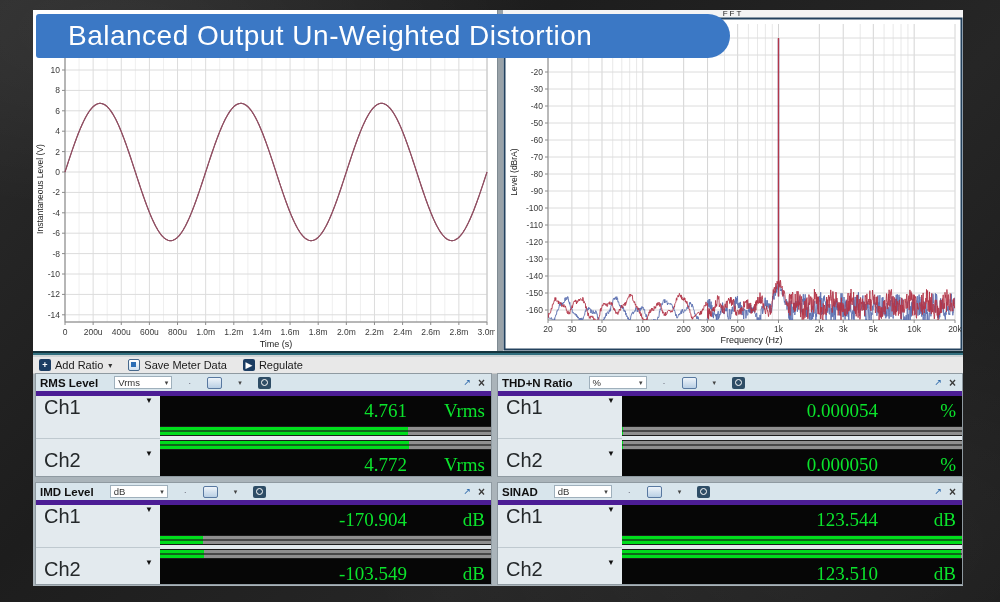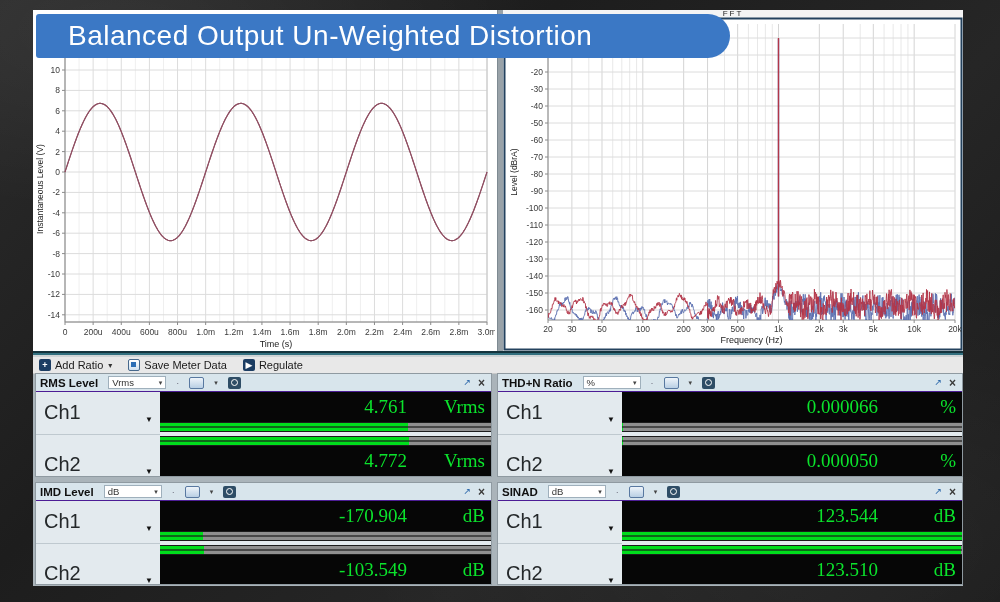--- a/index.html
+++ b/index.html
@@ -34,40 +34,40 @@
     text-align:center;border-radius:2px;font-weight:bold;}
   .tb-save{width:12px;height:12px;background:linear-gradient(#ffffff,#cfe0ef);border:1px solid #46688c;
     border-radius:2px;position:relative;box-sizing:border-box;}
   .tb-save::after{content:'';position:absolute;left:2px;top:2px;width:5px;height:5px;background:#2a6db5;}
   .tb-caret{font-size:8px;color:#333;margin-left:1px;}
 
   
   .meters{position:absolute;top:363px;left:2px;width:928px;height:213px;display:grid;
     grid-template-columns:457px 466px;grid-template-rows:104px 103px;gap:5px 5px;}
   .meter{background:#e3eaee;border:1px solid #8f9aa1;box-sizing:border-box;display:flex;flex-direction:column;overflow:hidden;}
-  .meter-header{height:17px;min-height:17px;background:#d8e5ec;border-bottom:1px solid #4c1d95;
-    display:flex;align-items:center;gap:10px;padding:0 4px;}
+  .meter-header{height:17px;min-height:17px;background:#d8e5ec;border-bottom:5px solid #4c1d95;
+    display:flex;align-items:center;gap:16px;padding:0 4px;}
   .meter-title{font-size:11.5px;font-weight:bold;color:#101010;white-space:nowrap;}
   .unit-select{width:58px;height:13px;background:#fff;border:1px solid #9fb0bc;display:flex;
     align-items:center;justify-content:space-between;padding:0 3px;box-sizing:border-box;}
   .unit-text{font-size:9.5px;color:#333;}
   .us-caret{font-size:7px;color:#444;}
   .hdr-dot{font-size:9px;color:#667;}
   .ic-disp{width:15px;height:12px;background:linear-gradient(#eef4fa,#b9cfe4);border:1px solid #5878a0;
     border-radius:2px;box-sizing:border-box;}
   .ic-target{width:13px;height:12px;background:#2e4d66;border-radius:2px;position:relative;}
   .ic-target::after{content:'';position:absolute;left:3px;top:2.5px;width:5px;height:5px;
     border:1.5px solid #fff;border-radius:50%;}
   .hdr-right{margin-left:auto;display:flex;align-items:center;gap:7px;margin-right:2px;}
   .popout{font-size:9px;color:#2563a8;line-height:9px;}
   .closex{font-size:12px;font-weight:bold;color:#3a3a3a;line-height:10px;}
 
   .meter-body{flex:1;display:flex;}
   .label-col{width:124px;display:flex;flex-direction:column;}
-  .ch-cell{flex:1;display:flex;align-items:flex-end;}
+  .ch-cell{flex:1;display:flex;align-items:flex-start;}
   .ch-cell.first{border-bottom:1px solid #bfc9cf;padding-bottom:10px;}
   .ch-cell.second{padding-top:10px;}
   .ch-name{font-size:20px;color:#24282a;margin-left:8px;}
   .ch-dd{margin-left:auto;margin-right:7px;font-size:8px;color:#111;}
   .value-col{flex:1;display:flex;flex-direction:column;}
   .display{height:30px;min-height:30px;background:#060606;display:flex;align-items:center;
     justify-content:flex-end;padding-right:6px;font-family:Liberation Serif, serif;}
   .display .val{color:#0be32c;font-size:19px;}
   .display .unit{color:#0be32c;font-size:19px;width:52px;text-align:right;margin-left:26px;}
   .bar{height:10px;min-height:10px;background:#8f8f8f;border-top:1px solid #1c1c1c;border-bottom:1px solid #1c1c1c;
@@ -411,21 +411,21 @@
           <span class="ch-name">Ch1</span>
           <span class="ch-dd">▼</span>
         </div>
         <div class="ch-cell second">
           <span class="ch-name">Ch2</span>
           <span class="ch-dd">▼</span>
         </div>
       </div>
       <div class="value-col">
         <div class="display">
-          <span class="val">0.000066</span>
+          <span class="val">0.000054</span>
           <span class="unit">%</span>
         </div>
         <div class="bar">
           <div class="bar-fill" style="width: 0.4%; background: rgb(0, 221, 28);"></div>
           <div class="bar-mid"></div>
         </div>
         <div class="bargap"></div>
         <div class="bar">
           <div class="bar-fill" style="width: 0.4%; background: rgb(0, 221, 28);"></div>
           <div class="bar-mid"></div>

